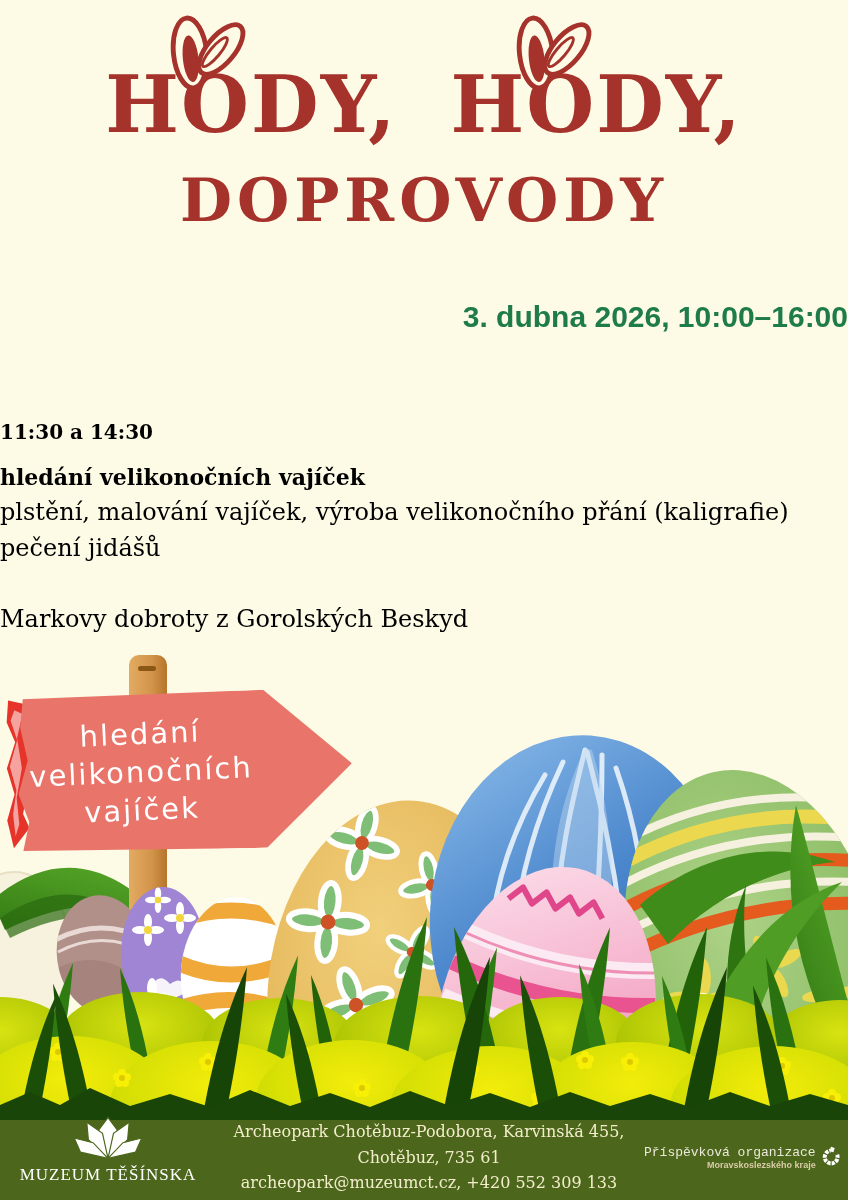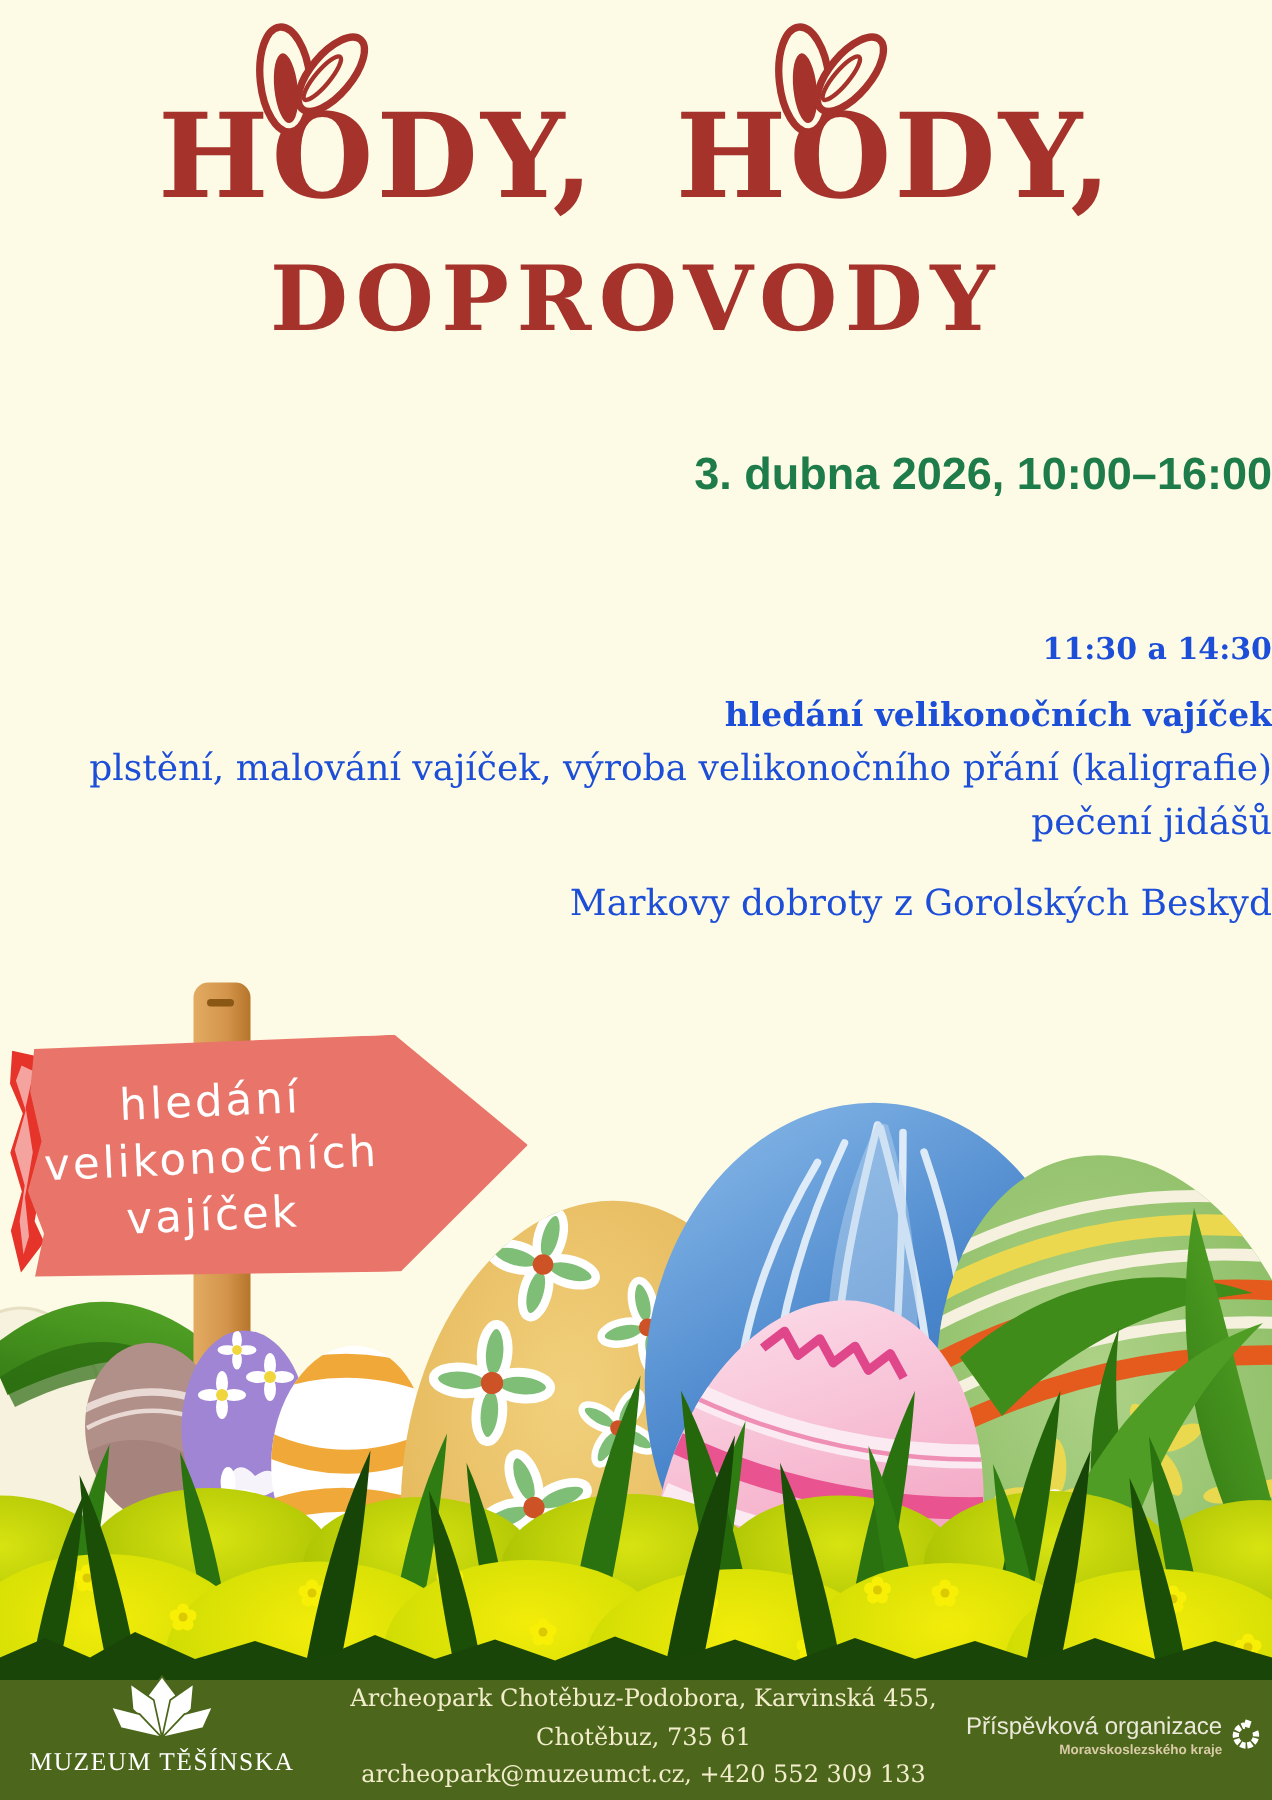--- a/index.html
+++ b/index.html
@@ -16,26 +16,26 @@
   .title-word{position:relative; display:inline-block; margin:0 12px;}
   .ears{position:absolute; top:-54px; left:56px; width:88px; height:78px;}
   .title-line2{font-size:60px; font-weight:bold; letter-spacing:5px; margin-top:26px; line-height:1;}
 
   
   .event-block{position:absolute; top:296px; left:0; width:848px; text-align:right;
     font-family:"Liberation Sans", sans-serif; font-weight:bold; font-size:30px;
     color:#1e7b4a; line-height:1.38;}
 
   
-  .details{position:absolute; top:420px; left:0; width:848px; text-align:right; color:#1d4ed8;}
+  .details{position:absolute; top:420px; left:0; width:848px; text-align:left; color:#000000;}
   .times-line{font-size:20px; font-weight:bold;}
   .highlight-line{font-size:22px; font-weight:bold; margin-top:20px;}
   .act-line1{font-size:24px; margin-top:8px;}
   .act-line2{font-size:24px; margin-top:8px;}
-  .food-line{font-size:24px; margin-top:26px;}
+  .food-line{font-size:24px; margin-top:43px;}
 
   
   .scene{position:absolute; left:0; top:600px; width:848px; height:520px; z-index:2;}
 
   
   .sign{position:absolute; left:8px; top:692px; width:344px; height:158px;
     transform:rotate(-1.5deg); z-index:3;}
   .sign-ribbon{position:absolute; left:-4px; top:2px; width:36px; height:152px; z-index:0;}
   .sign-body{position:absolute; left:10px; top:0; width:334px; height:158px;
     background:#e9756a; z-index:1;
@@ -49,21 +49,21 @@
   .footer-bg{position:absolute; left:0; top:1112px; width:848px; height:88px; background:#4c671c; z-index:1;}
   .footer-content{position:absolute; left:0; top:1112px; width:848px; height:88px; z-index:4;}
   .museum-logo{position:absolute; left:16px; top:4px; width:184px; text-align:center;}
   .museum-logo-name{color:#ffffff; font-family:"Liberation Serif", serif; font-size:17px;
     letter-spacing:1px; margin-top:1px; white-space:nowrap;}
   .footer-center{position:absolute; left:196px; top:7px; width:466px; text-align:center;
     color:#f3edcb; font-size:16px; line-height:1.6; font-family:"DejaVu Serif", serif;}
   .footer-right{position:absolute; right:8px; top:16px; width:196px; display:flex;
     align-items:center; justify-content:flex-end; gap:6px;}
   .org-lines{text-align:right; font-family:"Liberation Sans", sans-serif;}
-  .org-line1{color:#ece8da; font-size:16px; white-space:nowrap;}
+  .org-line1{color:#ece8da; font-size:13px; white-space:nowrap;font-family:Liberation Mono, monospace;}
   .org-line2{color:#d9cba6; font-size:9px; font-weight:bold; white-space:nowrap;}
 </style>
 </head>
 <body>
 
 <div class="poster">
 
   <header class="title-block">
     <div class="title-line1">
       <span class="title-word">

